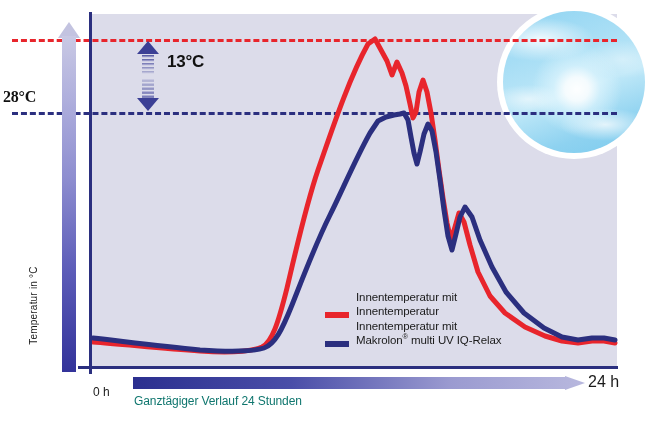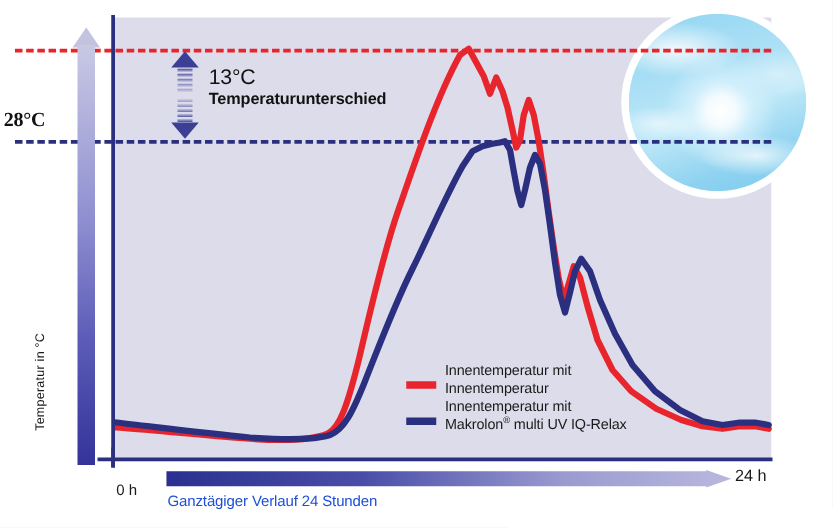--- a/index.html
+++ b/index.html
@@ -128,21 +128,21 @@
   .diff-arrow svg { display: block; }
 
   .diff-text {
     position: absolute;
     left: 167px;
     top: 52px;
     color: #111111;
   }
   .diff-value {
     font-size: 17px;
-    font-weight: normal;
+    font-weight: bold;
     letter-spacing: -0.2px;
     line-height: 19px;
   }
   .diff-caption {
     font-size: 13px;
     font-weight: bold;
     line-height: 16px;
     letter-spacing: -0.1px;
   }
 
@@ -186,21 +186,21 @@
   }
 
   
   .legend {
     position: absolute;
     left: 325px;
     top: 291px;
   }
   .legend-row {
     display: flex;
-    align-items: center;
+    align-items: flex-end;
     margin-bottom: 2px;
   }
   .legend-swatch {
     width: 24px;
     height: 6px;
     margin-top: 6px;
     margin-right: 7px;
     flex: 0 0 auto;
   }
   .legend-swatch.red { background: #e8252c; }
@@ -223,21 +223,21 @@
     left: 93px;
     top: 373px;
     font-size: 12px;
     color: #1a1a1a;
     margin-top: 12px;
   }
   .tick-24h {
     position: absolute;
     left: 588px;
     top: 373px;
-    font-size: 13px;
+    font-size: 16px;
     color: #1a1a1a;
   }
   .tick-mark-0 {
     position: absolute;
     left: 89px;
     top: 358px;
     width: 3px;
     height: 16px;
     background: #2b2f7f;
   }
@@ -250,21 +250,21 @@
     width: 452px;
     height: 14px;
   }
   .hbar svg { display: block; }
 
   .hbar-caption {
     position: absolute;
     left: 134px;
     top: 394px;
     font-size: 12px;
-    color: #1d4ed8;
+    color: #0f766e;
     letter-spacing: -0.1px;
   }
 </style>
 </head>
 <body>
 
 <div id="root">
 
   <div class="plot-bg"></div>
 
@@ -339,21 +339,20 @@
       <rect x="7" y="46" width="12" height="2.6" fill="url(#gDn)" opacity="0.7"></rect>
       <rect x="7" y="50" width="12" height="2.6" fill="url(#gDn)" opacity="0.85"></rect>
       <rect x="7" y="54" width="12" height="2.6" fill="url(#gDn)" opacity="0.95"></rect>
 
       <polygon points="13,70 2,57 24,57" fill="#3b3f95"></polygon>
     </svg>
   </div>
 
   <div class="diff-text">
     <div class="diff-value">13°C</div>
-    <div class="diff-caption">Temperaturunterschied</div>
   </div>
 
   <div class="legend">
     <div class="legend-row">
       <div class="legend-swatch red"></div>
       <div class="legend-text">
         <div>Innentemperatur mit</div>
         <div>Innentemperatur</div>
       </div>
     </div>

